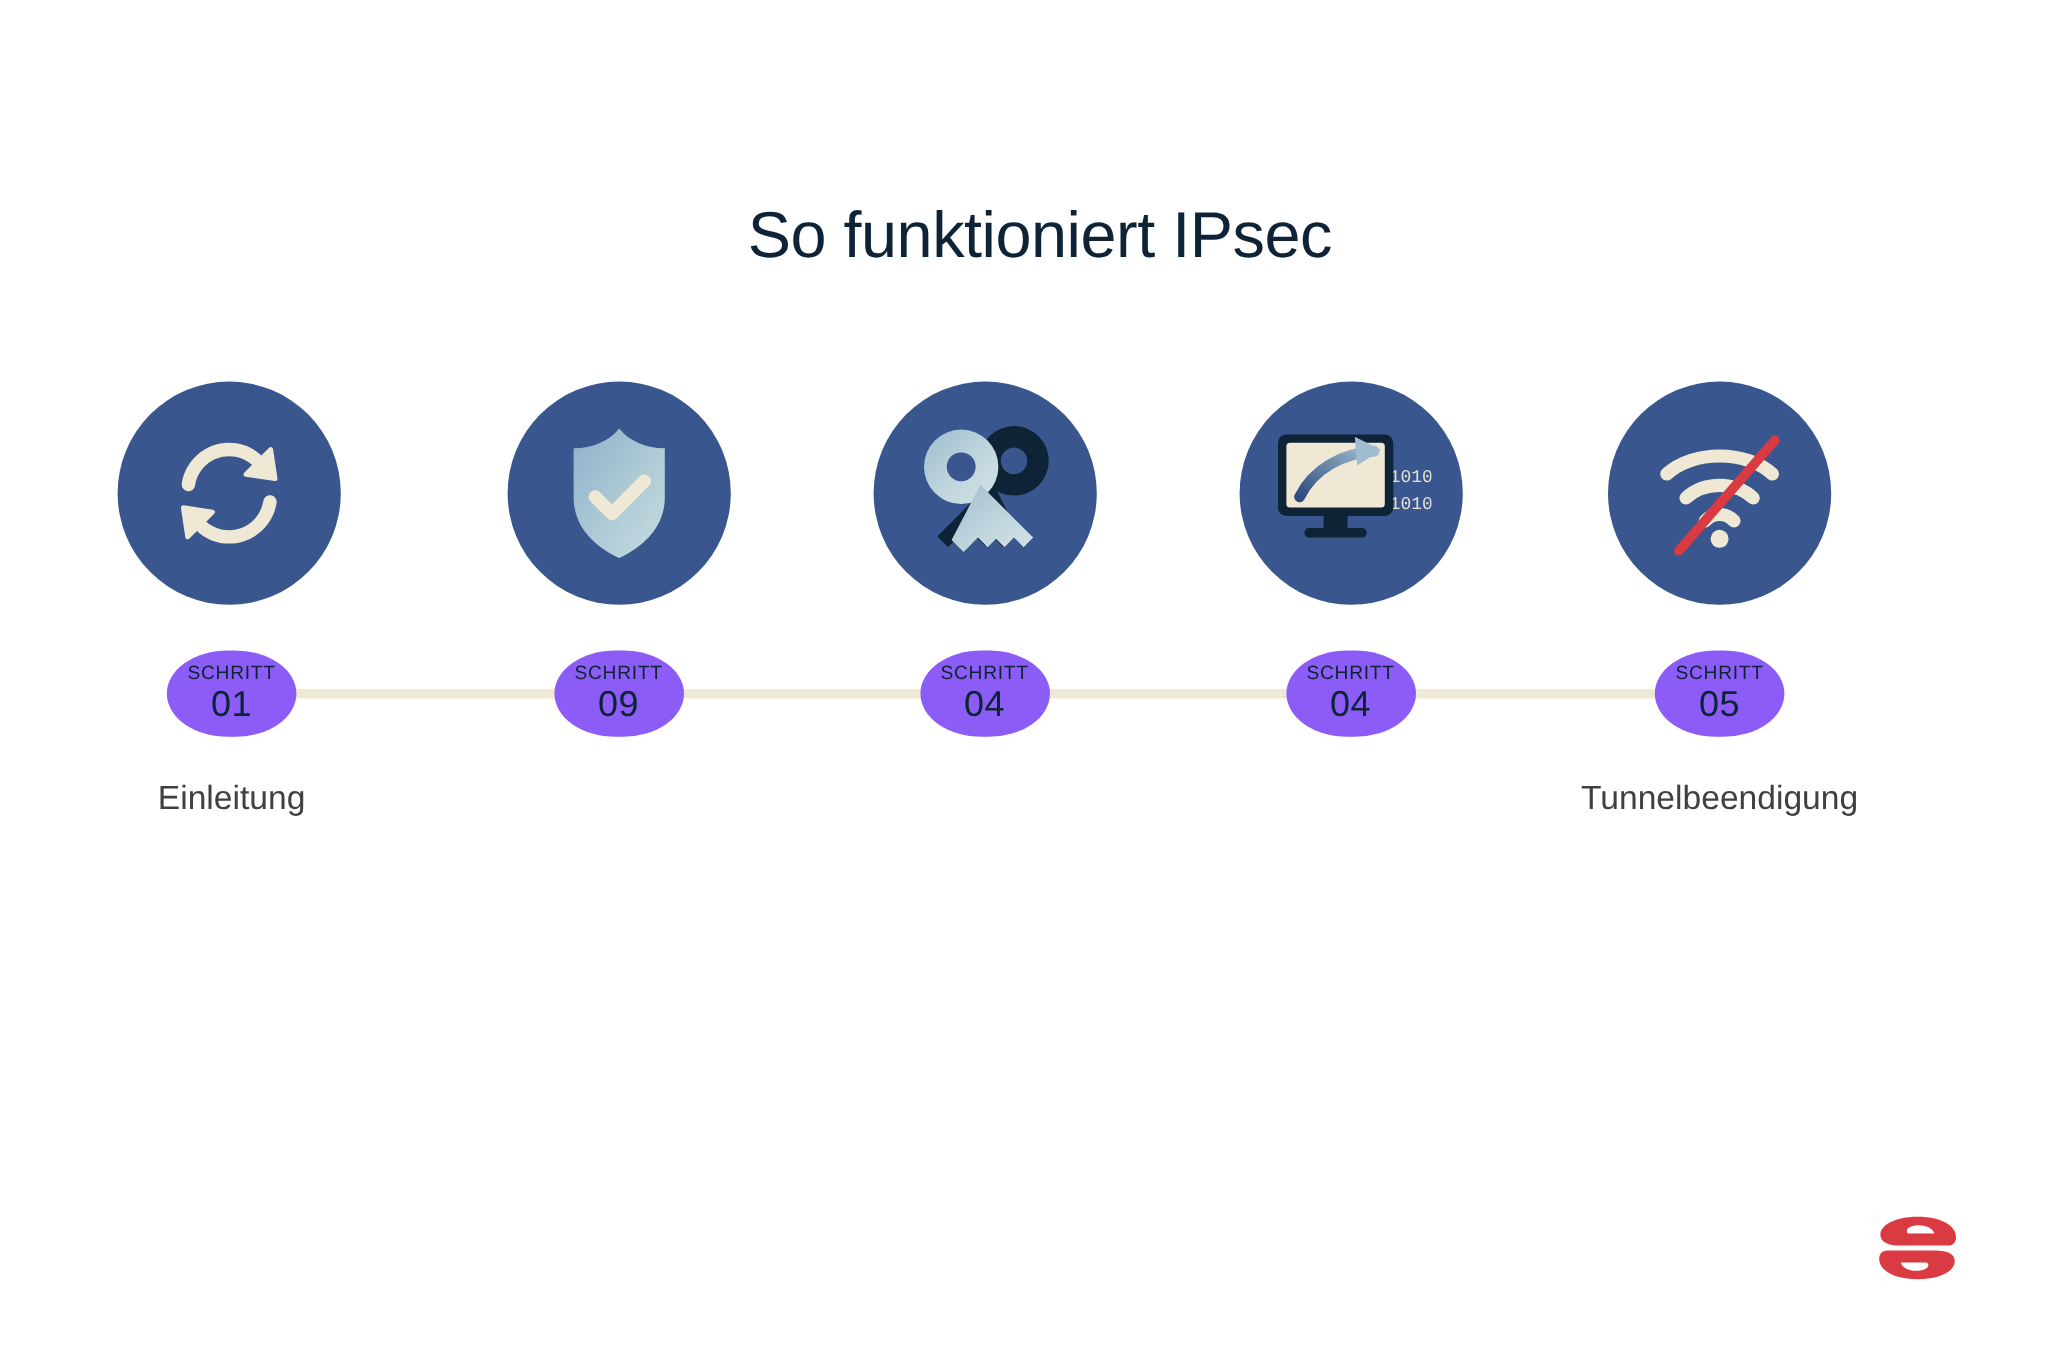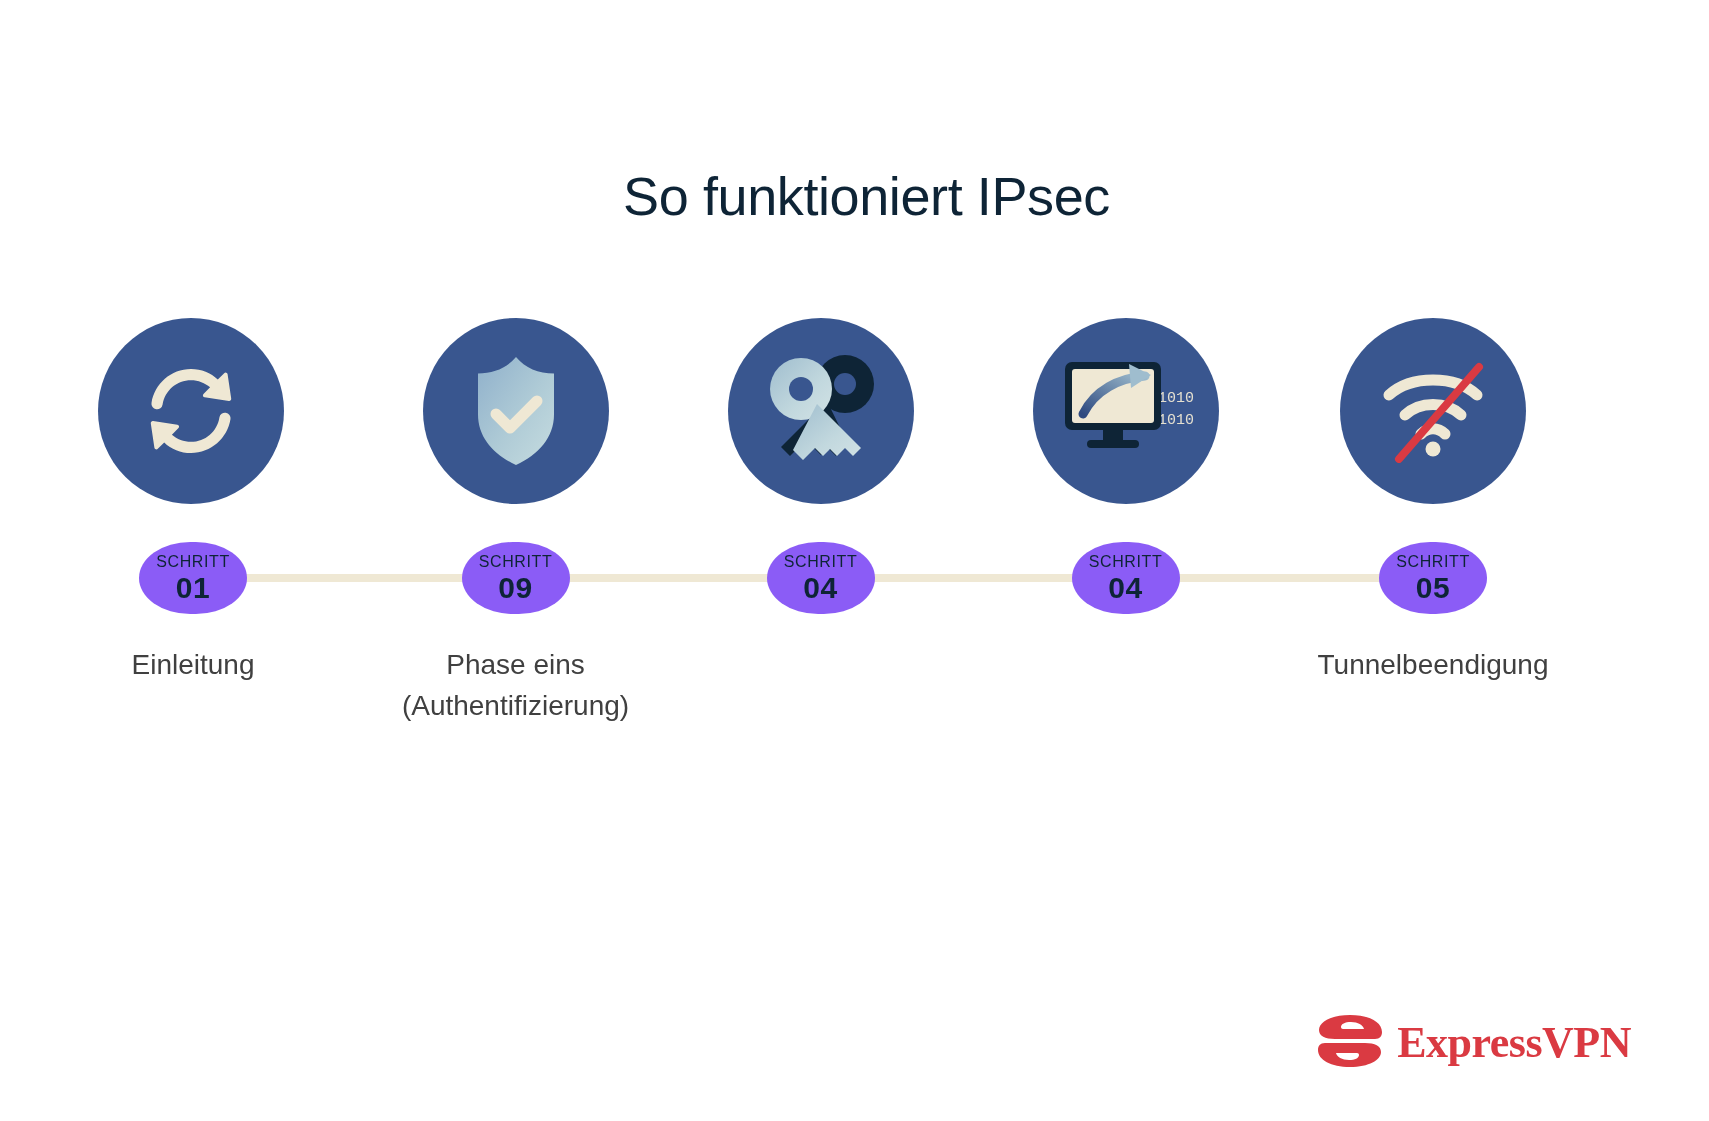--- a/index.html
+++ b/index.html
@@ -107,21 +107,21 @@
   .badge-word {
     font-size: 16px;
     font-weight: 400;
     letter-spacing: 0.6px;
     color: #0E2436;
     line-height: 1;
     margin-bottom: 3px;
   }
   .badge-num {
     font-size: 30px;
-    font-weight: 700;
+    font-weight: 400;
     color: #0E2436;
     line-height: 1;
     letter-spacing: 0.5px;
   }
 
   
   .step-label {
     margin-top: 30px;
     font-size: 28px;
     line-height: 1.48;
@@ -195,22 +195,20 @@
             </defs>
             <path d="M54 4c-9 11-22.5 16.5-38 16.5v41c0 23 15.5 40 38 50.5 22.5-10.5 38-27.5 38-50.5v-41C76.5 20.5 63 15 54 4z" fill="url(#shieldGrad)"></path>
             <path d="M34 61l14 14 27-27" fill="none" stroke="#EFE8D4" stroke-width="11" stroke-linecap="round" stroke-linejoin="round"></path>
           </svg>
         </span>
       </div>
       <div class="badge">
         <span class="badge-word">SCHRITT</span>
         <span class="badge-num">09</span>
       </div>
-      <div class="step-label">Phase eins
-(Authentifizierung)</div>
     </div>
 
     <div class="step step-2">
       <div class="icon-circle">
         <span>
           <svg width="132" height="120" viewBox="0 0 132 120" aria-hidden="true">
             <defs>
               <linearGradient id="keyLight" x1="0" y1="0" x2="1" y2="1">
                 <stop offset="0%" stop-color="#9FBDCE"></stop>
                 <stop offset="60%" stop-color="#C2D8DE"></stop>
@@ -299,14 +297,13 @@
   <span class="logo-mark">
     <svg width="66" height="56" viewBox="0 0 66 56" aria-hidden="true">
       <g fill="#DA3A42">
         <path d="M33 2 C 14 2, 2 9, 2 17 C 2 23, 8 26, 18 26 L 58 26 C 63 26, 65 23, 65 19 C 65 9, 52 2, 33 2 Z
                  M 24 14 C 24 11, 28 9, 34 9 C 41 9, 46 12, 47 16 L 26 16 C 24.8 16, 24 15.2, 24 14 Z"></path>
         <path d="M33 54 C 52 54, 64 47, 64 39 C 64 33, 58 30, 48 30 L 8 30 C 3 30, 1 33, 1 37 C 1 47, 14 54, 33 54 Z
                  M 42 42 C 42 45, 38 47, 32 47 C 25 47, 20 44, 19 40 L 40 40 C 41.2 40, 42 40.8, 42 42 Z"></path>
       </g>
     </svg>
   </span>
-  <span class="logo-text">ExpressVPN</span>
 </div>
 
 </body></html>

